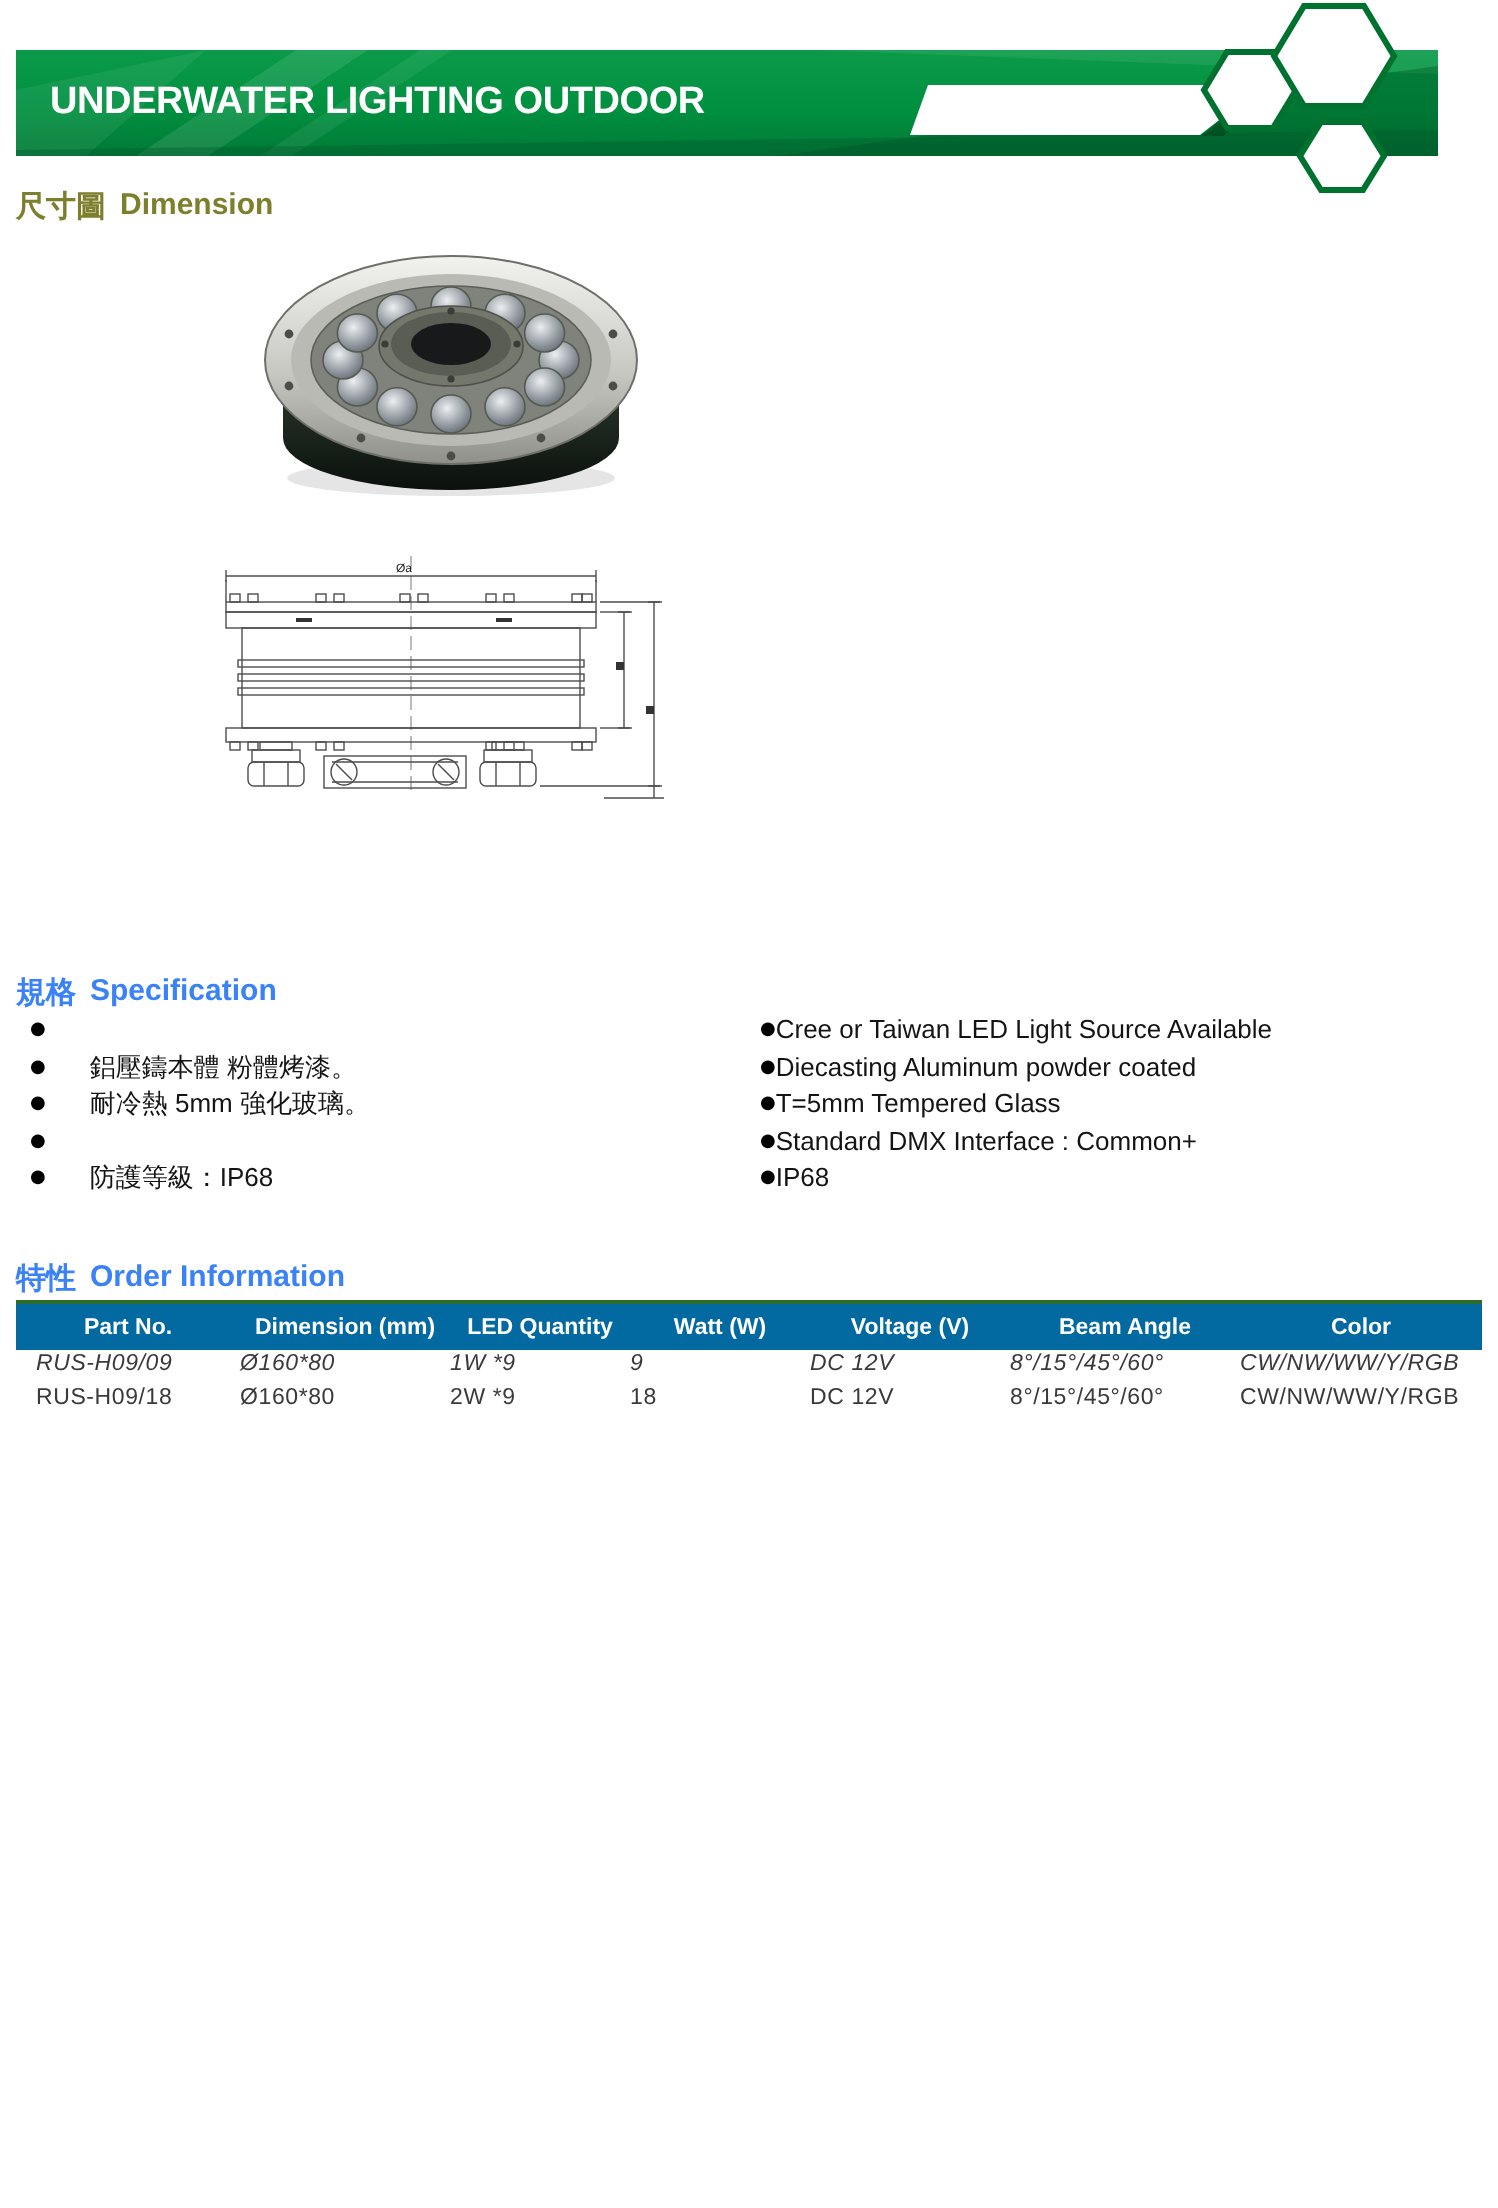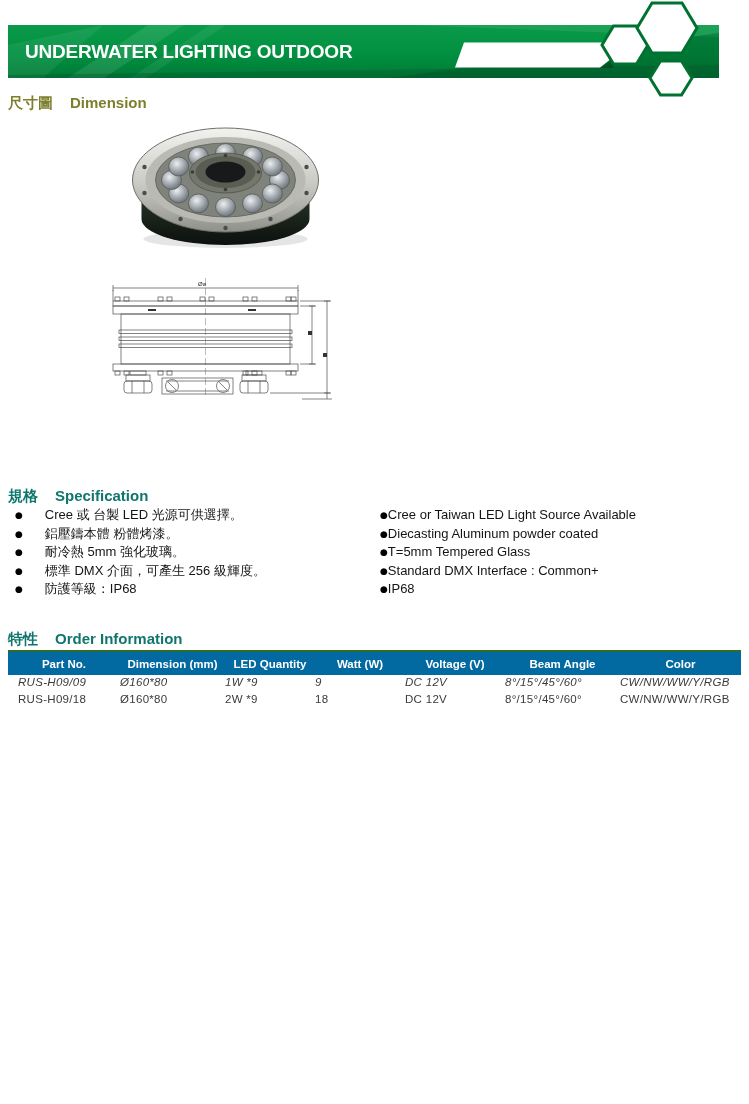--- a/index.html
+++ b/index.html
@@ -24,25 +24,25 @@
   .badge svg{position:absolute;left:0;top:0;}
   .badge-label{
     position:absolute;left:10px;top:0;width:146px;height:25px;
     display:flex;align-items:center;justify-content:center;
     color:#009342;font-size:11.5px;font-weight:bold;letter-spacing:0.2px;
     white-space:nowrap;
   }
   .hexes{position:absolute;left:588px;top:0;width:120px;height:100px;}
   
   .sec-h{
-    position:absolute;left:8px;display:flex;gap:17px;
+    position:absolute;left:8px;display:flex;gap:7px;
     font-size:15px;font-weight:bold;white-space:nowrap;
   }
   .sec-h.olive{color:#7d7f2d;}
-  .sec-h.green{color:#0f766e;}
+  .sec-h.green{color:#3b82f6;}
   
   .photo{position:absolute;left:118px;top:123px;}
   .draw{position:absolute;left:88px;top:268px;}
   
   .speclist{position:absolute;list-style:none;margin:0;padding:0;}
   .speclist li{display:flex;align-items:flex-start;height:18.6px;font-size:13px;color:#141414;white-space:nowrap;}
   .speclist .blt{font-family:"DejaVu Sans",sans-serif;font-size:9px;line-height:18px;color:#000;}
   .speclist.zh{left:8px;top:506px;width:360px;}
   .speclist.zh .blt{margin-left:7px;}
   .speclist.zh .txt{margin-left:22px;line-height:18px;}
@@ -238,33 +238,31 @@
 </svg>
 
 <div class="sec-h green" style="top:487px;">
   <span class="zh">規格</span>
   <span class="en">Specification</span>
 </div>
 
 <ul class="speclist zh">
   <li>
       <span class="blt">●</span>
-      <span class="txt">Cree 或  台製 LED  光源可供選擇。</span>
     </li>
   <li>
       <span class="blt">●</span>
       <span class="txt">鋁壓鑄本體  粉體烤漆。</span>
     </li>
   <li>
       <span class="blt">●</span>
       <span class="txt">耐冷熱 5mm 強化玻璃。</span>
     </li>
   <li>
       <span class="blt">●</span>
-      <span class="txt">標準 DMX 介面，可產生 256 級輝度。</span>
     </li>
   <li>
       <span class="blt">●</span>
       <span class="txt">防護等級：IP68</span>
     </li>
 </ul>
 
 <ul class="speclist en">
   <li>
       <span class="blt">●</span>

